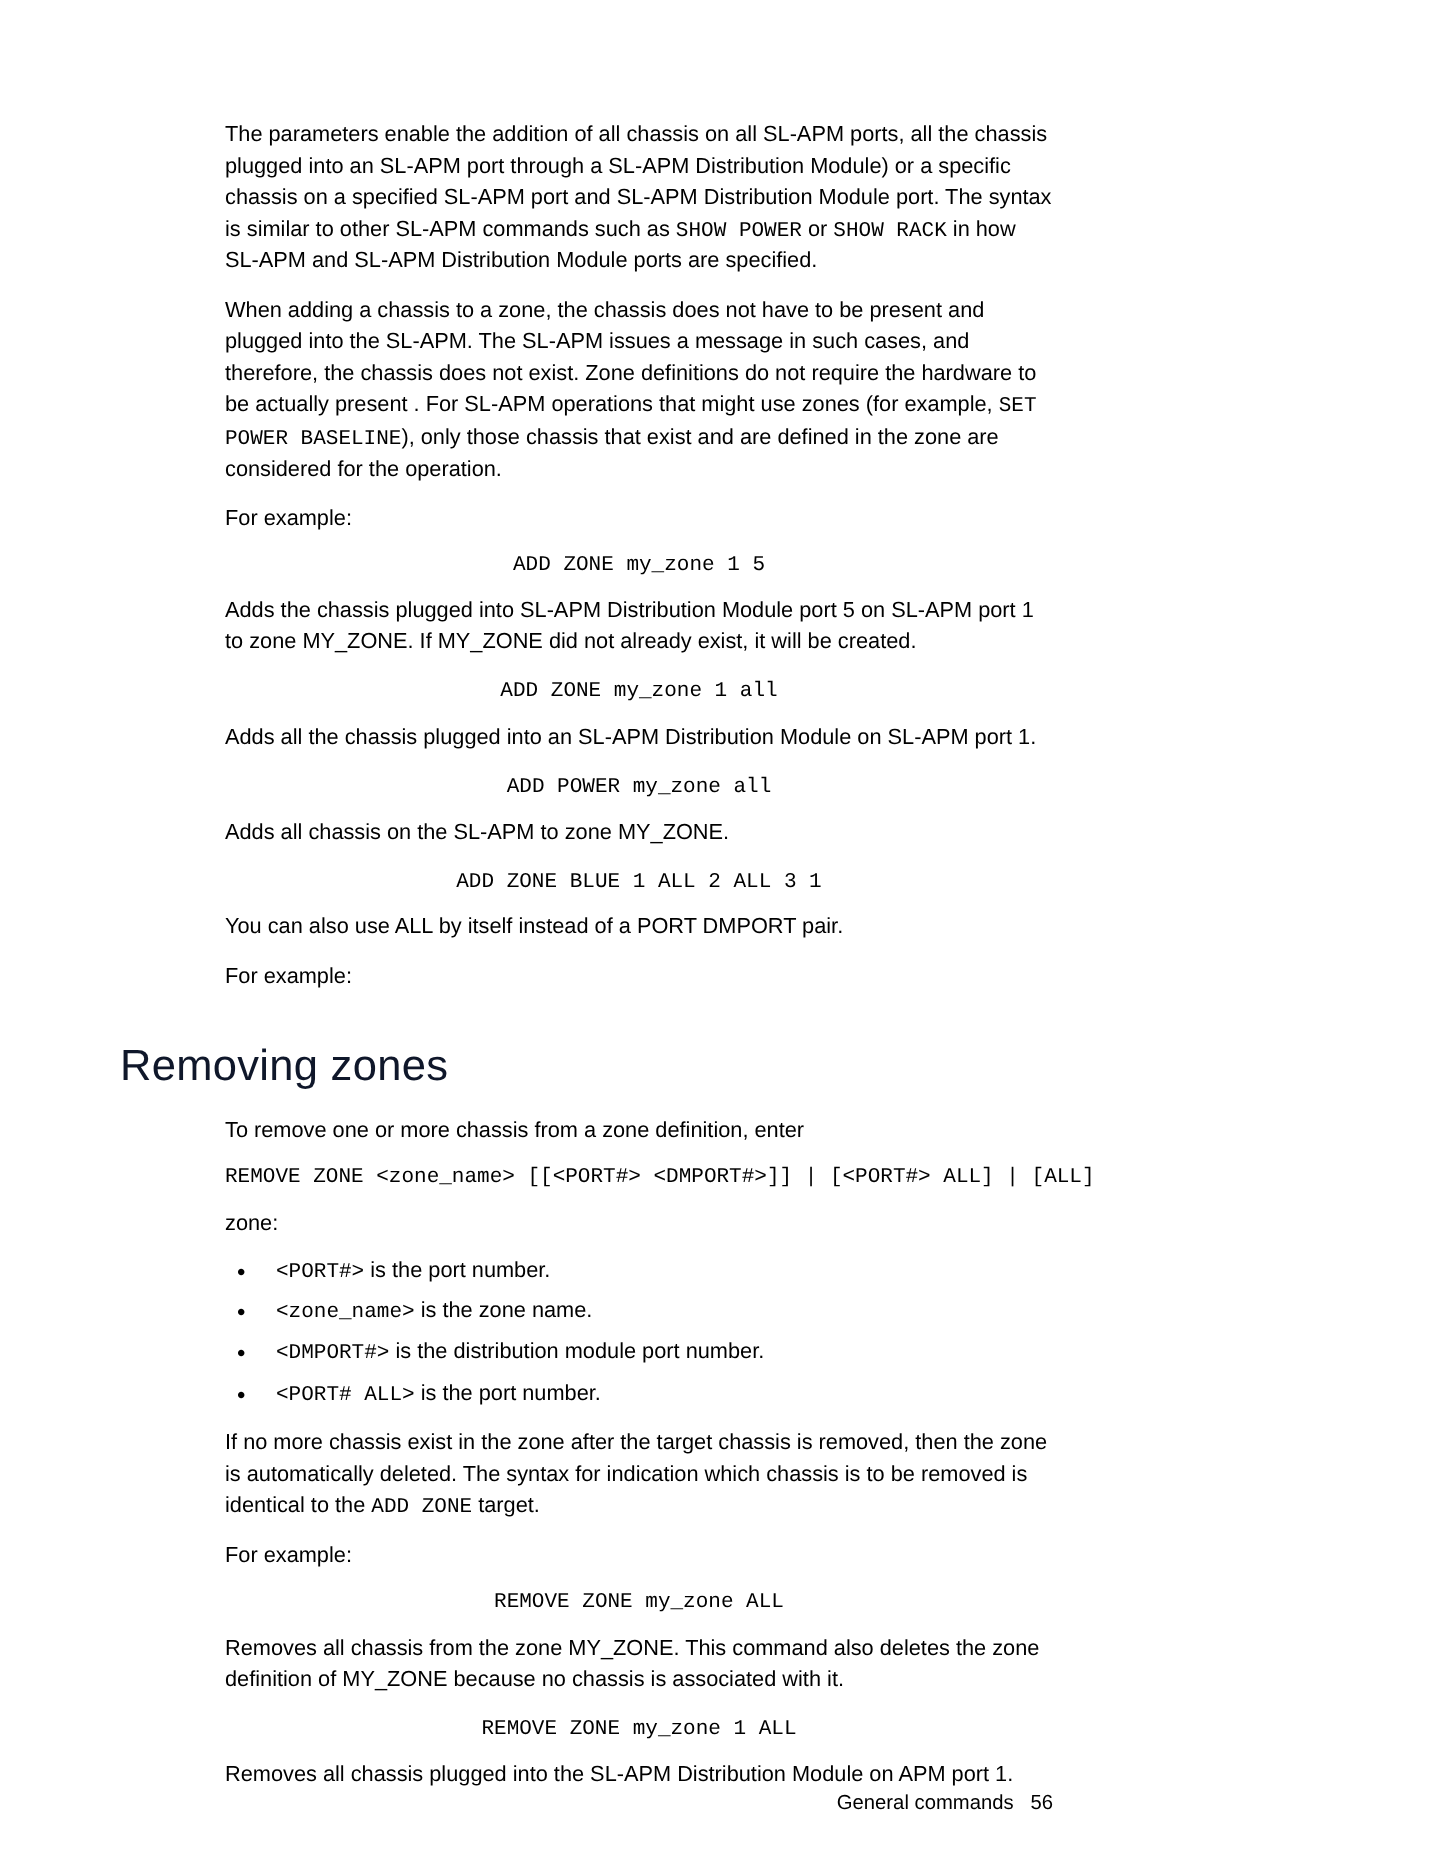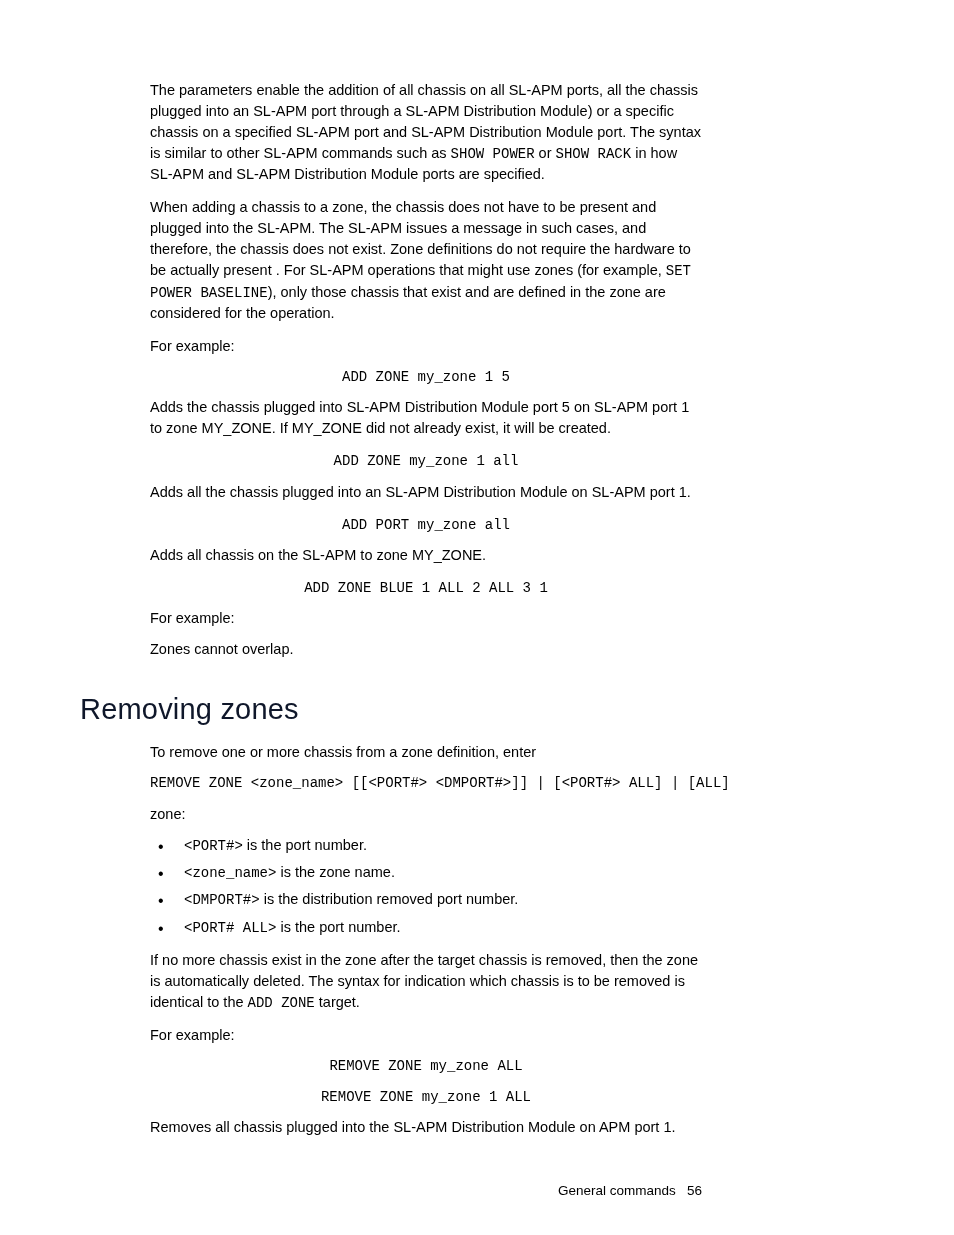--- a/index.html
+++ b/index.html
@@ -84,59 +84,60 @@
     </p>
 
     <p>For example:</p>
     <div class="codeblock">ADD ZONE my_zone 1 5</div>
 
     <p class="para">Adds the chassis plugged into SL-APM Distribution Module port 5 on SL-APM port 1 to zone MY_ZONE. If MY_ZONE did not already exist, it will be created.</p>
 
     <div class="codeblock">ADD ZONE my_zone 1 all</div>
     <p class="para">Adds all the chassis plugged into an SL-APM Distribution Module on SL-APM port 1.</p>
 
-    <div class="codeblock">ADD PORT my_zone all</div>
+    <div class="codeblock">ADD POWER my_zone all</div>
     <p class="para">Adds all chassis on the SL-APM to zone MY_ZONE.</p>
 
     <div class="codeblock">ADD ZONE BLUE 1 ALL 2 ALL 3 1</div>
+    <p class="para">You can also use ALL by itself instead of a PORT DMPORT pair.</p>
 
     <p>For example:</p>
 
-    <p class="para">Zones cannot overlap.</p>
   </div>
 
   <h2 class="section">Removing zones</h2>
 
   <div class="indent">
 
     <p>To remove one or more chassis from a zone definition, enter</p>
     <div class="codeblock">REMOVE ZONE &lt;zone_name&gt; [[&lt;PORT#&gt; &lt;DMPORT#&gt;]] | [&lt;PORT#&gt; ALL] | [ALL]</div>
     <p>zone:</p>
 
     <ul class="bullets">
       <li>
         <span class="mono">&lt;PORT#&gt;</span><span> is the port number.</span>
       </li>
       <li>
         <span class="mono">&lt;zone_name&gt;</span><span> is the zone name.</span>
       </li>
       <li>
-        <span class="mono">&lt;DMPORT#&gt;</span><span> is the distribution removed port number.</span>
+        <span class="mono">&lt;DMPORT#&gt;</span><span> is the distribution module port number.</span>
       </li>
       <li>
         <span class="mono">&lt;PORT# ALL&gt;</span><span> is the port number.</span>
       </li>
     </ul>
 
     <p class="para">
       <span>If no more chassis exist in the zone after the target chassis is removed, then the zone is automatically deleted. The syntax for indication which chassis is to be removed is identical to the </span><span class="mono">ADD ZONE</span><span> target.</span>
     </p>
 
     <p>For example:</p>
     <div class="codeblock">REMOVE ZONE my_zone ALL</div>
+    <p class="para">Removes all chassis from the zone MY_ZONE. This command also deletes the zone definition of MY_ZONE because no chassis is associated with it.</p>
 
     <div class="codeblock">REMOVE ZONE my_zone 1 ALL</div>
     <p class="para">Removes all chassis plugged into the SL-APM Distribution Module on APM port 1.</p>
 
   </div>
 
   <div class="footer">
     <span>General commands</span>&nbsp;&nbsp;&nbsp;<span>56</span>
   </div>
 

